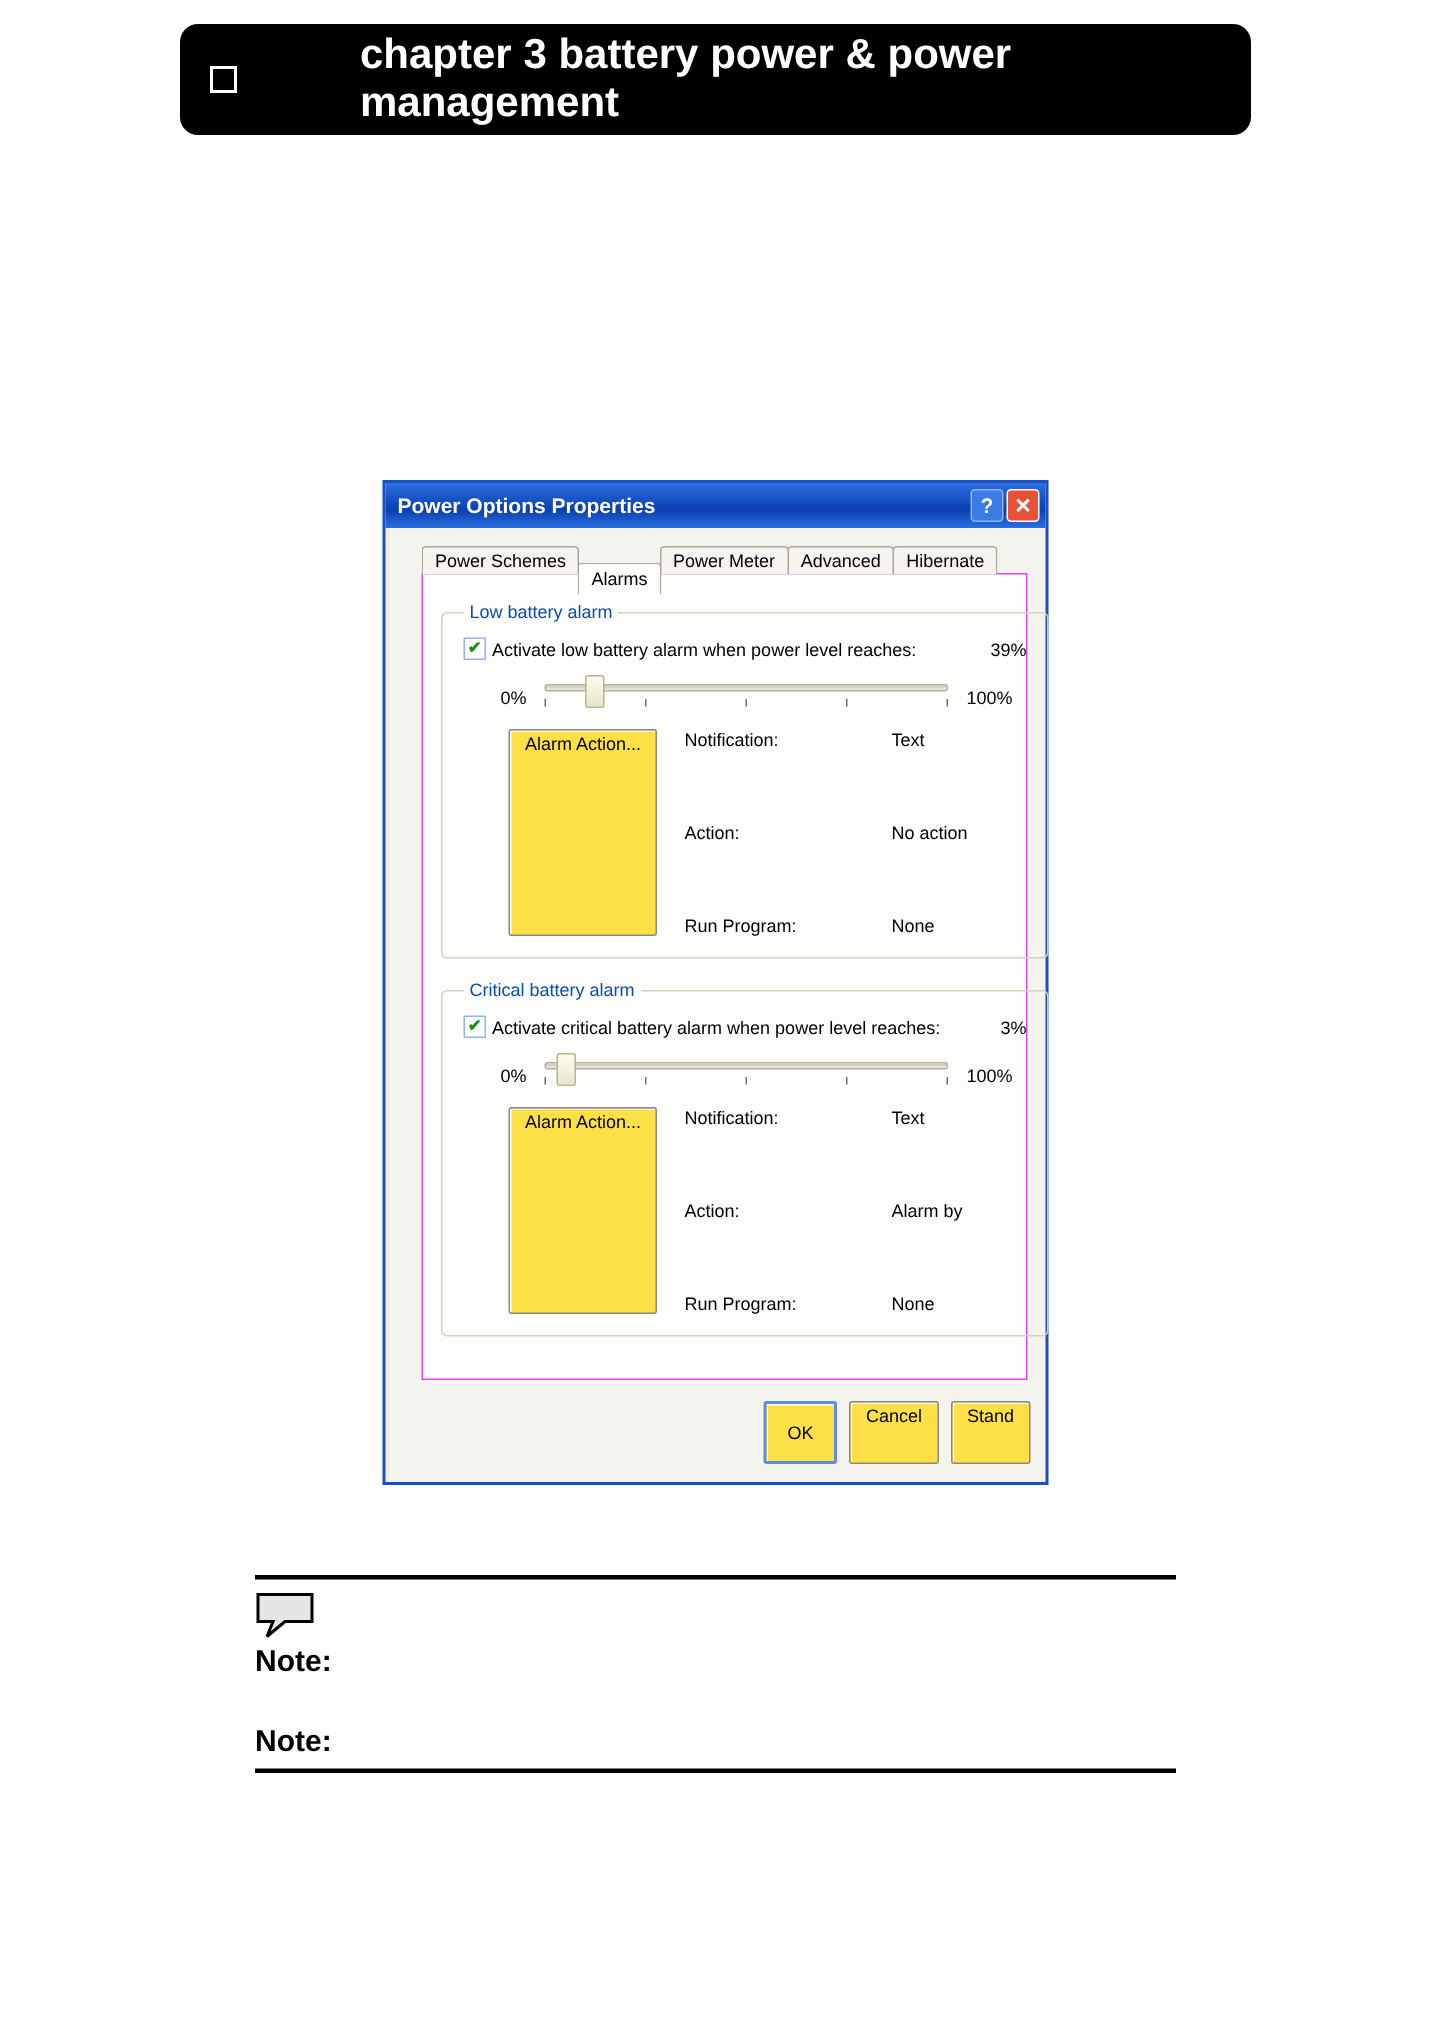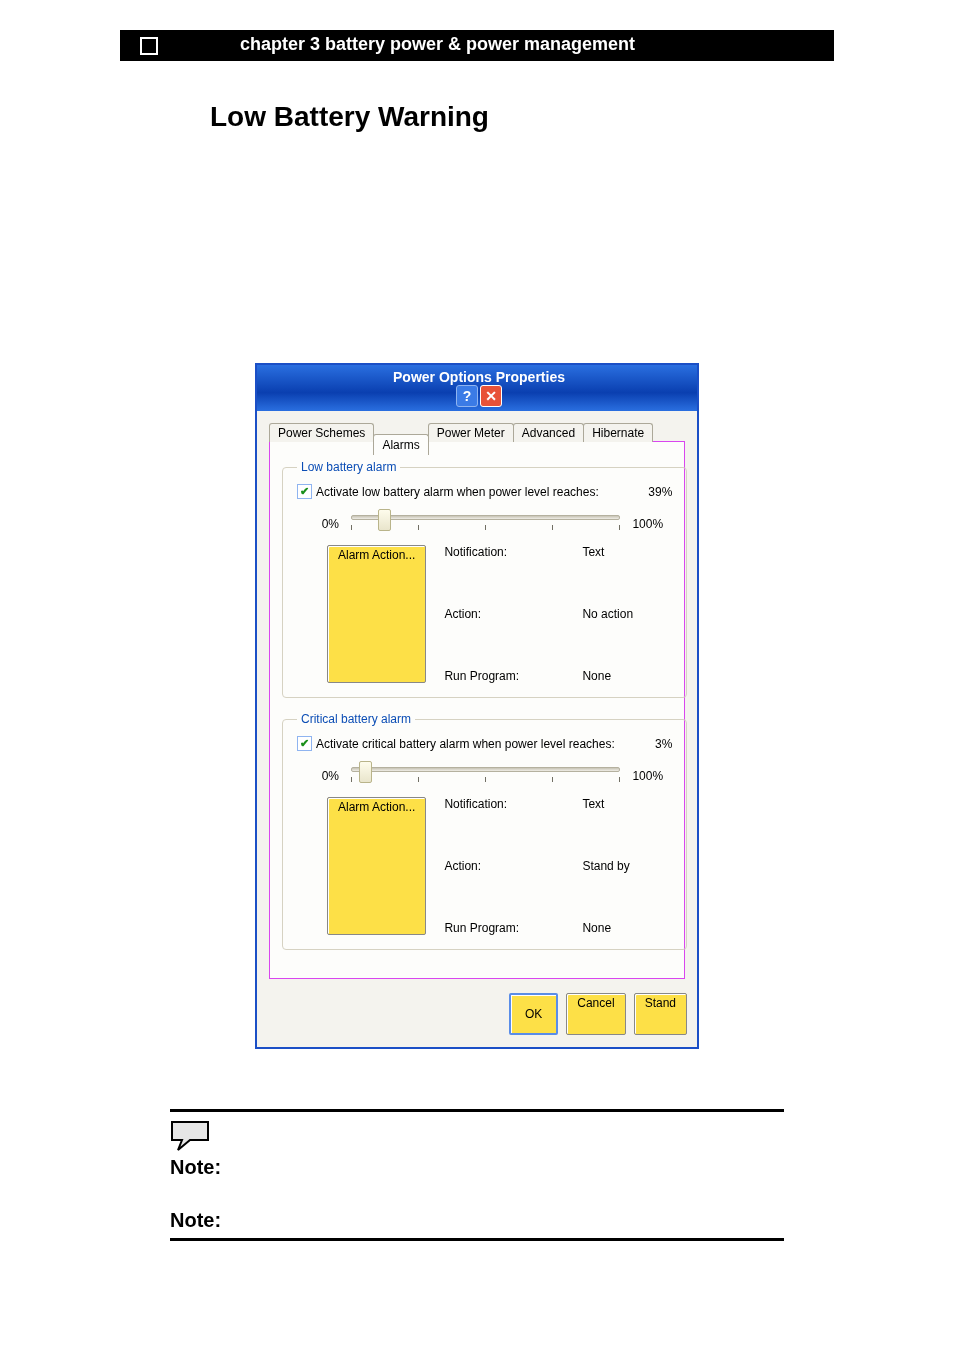--- a/index.html
+++ b/index.html
@@ -6,24 +6,25 @@
     margin: 0;
     padding: 0;
     background: #ffffff;
     font-family: Arial, Helvetica, sans-serif;
     width: 954px;
   }
   .header-bar {
     background: #000000;
     color: #ffffff;
     font-weight: bold;
-    font-size: 18px;
+    font-size: 28px;
     padding: 4px 20px 6px 120px;
-    margin: 30px 120px 0 120px;
-    position: relative;
+    margin: 16px 120px 0 120px;
+    position: relative;
+    border-radius: 12px;
   }
   .header-bar::before {
     content: "";
     position: absolute;
     left: 20px;
     top: 50%;
     transform: translateY(-50%);
     width: 14px;
     height: 14px;
     border: 2px solid #fff;
@@ -47,41 +48,41 @@
   }
   .titlebar {
     background: linear-gradient(to bottom, #2a6fe0, #0a3fb0 60%, #2a6fe0);
     color: #fff;
     font-weight: bold;
     font-size: 14px;
     padding: 4px 4px 4px 8px;
     display: flex;
     align-items: center;
     justify-content: space-between;
-    flex-direction: column;
   }
   .titlebar-buttons {
     display: flex;
     gap: 2px;
   }
   .tb-btn {
     width: 20px;
     height: 20px;
     border-radius: 3px;
     display: flex;
     align-items: center;
     justify-content: center;
     font-weight: bold;
     font-size: 14px;
     line-height: 1;
   }
   .tb-help { background: #3b7be6; border: 1px solid #8fb4f0; color: #fff; }
   .tb-close { background: #e85238; border: 1px solid #fff; color: #fff; }
   .dialog-body {
     padding: 10px 12px 4px 12px;
+    margin-left: 12px;
   }
   .tabs {
     display: flex;
     align-items: flex-end;
     position: relative;
     z-index: 2;
   }
   .tab {
     border: 1px solid #aca899;
     border-bottom: none;
@@ -240,21 +241,20 @@
   }
 </style>
 </head>
 <body>
 
 <div class="header-bar">
   <span>chapter 3 battery power &amp; power management</span>
 </div>
 
 <div class="main">
-  <div class="section-title">Low Battery Warning</div>
 
   <div class="dialog">
     <div class="titlebar">
       <span>Power Options Properties</span>
       <div class="titlebar-buttons">
         <div class="tb-btn tb-help">
           <span>?</span>
         </div>
         <div class="tb-btn tb-close">
           <span>✕</span>
@@ -339,21 +339,21 @@
             </div>
             <span class="lbl-right">100%</span>
           </div>
 
           <div class="action-row">
             <div class="btn">Alarm Action...</div>
             <div class="kv-grid">
               <div>Notification:</div>
               <div>Text</div>
               <div>Action:</div>
-              <div>Stand by</div>
+              <div>Alarm by</div>
               <div>Run Program:</div>
               <div>None</div>
             </div>
           </div>
         </fieldset>
 
       </div>
     </div>
 
     <div class="dialog-footer">

